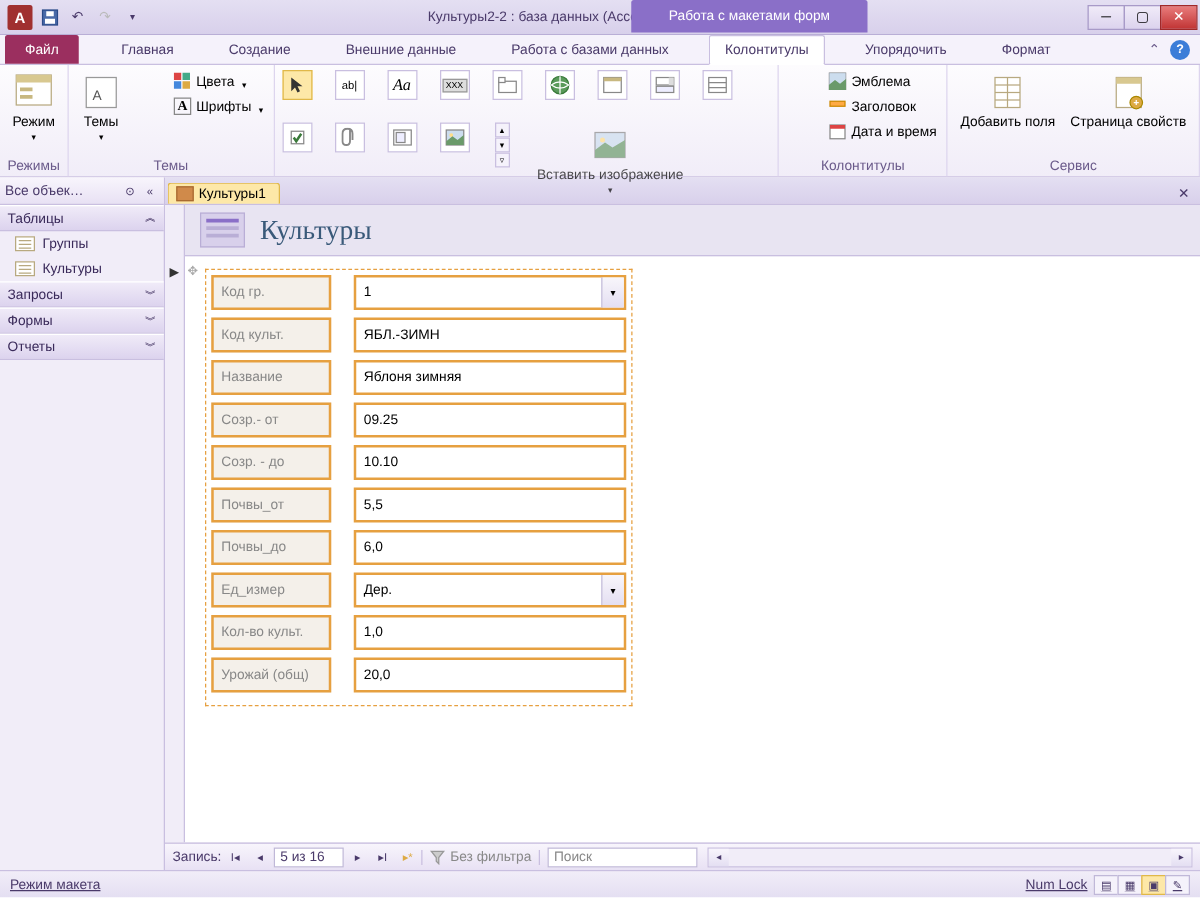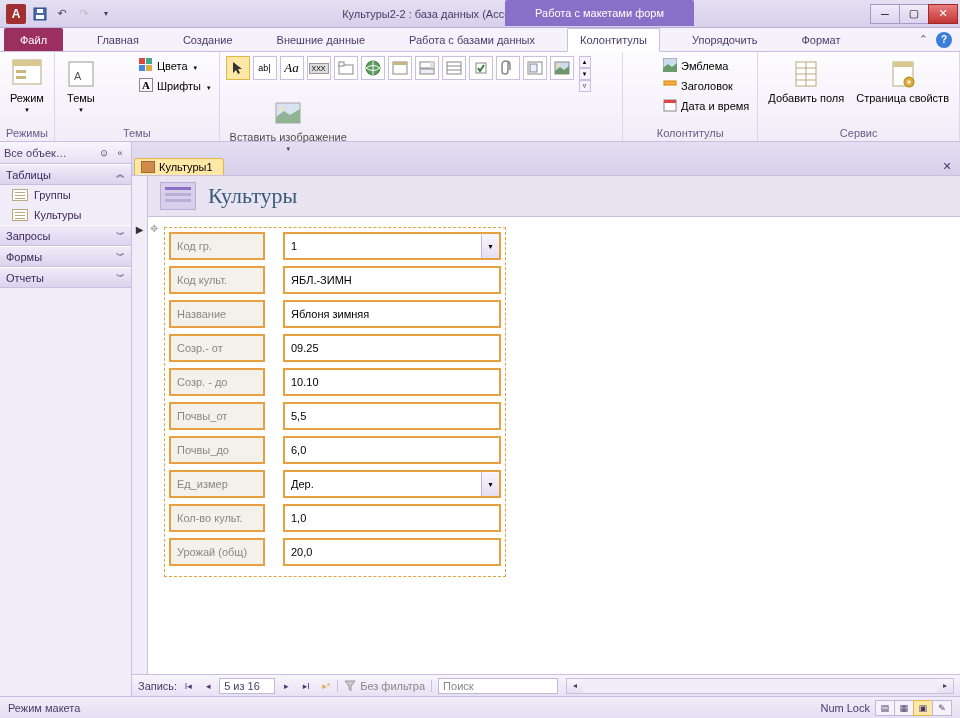--- a/index.html
+++ b/index.html
@@ -41,21 +41,21 @@
 .nav-header { height: 22px; background: linear-gradient(#f8f5fc,#e8e1f4); border-bottom: 1px solid #c9bfe0; display: flex; align-items: center; padding: 0 4px; color: #4a3a6a; gap: 10px; }
 .nav-header .dd { margin-left: auto; display: flex; gap: 2px; }
 .nav-header .dd span { width: 14px; height: 14px; display: flex; align-items: center; justify-content: center; cursor: pointer; font-size: 9px; }
 .nav-group { background: linear-gradient(#f0ebf8,#dcd3ee); border-top: 1px solid #fff; border-bottom: 1px solid #c9bfe0; padding: 3px 6px; display: flex; align-items: center; color: #3a2a5a; font-weight: 500; cursor: pointer; }
 .nav-group .chev { margin-left: auto; font-size: 9px; }
 .nav-item { padding: 4px 8px 4px 12px; display: flex; align-items: center; gap: 6px; color: #3a2a5a; cursor: pointer; }
 .nav-item .ico { width: 16px; height: 12px; border: 1px solid #b8a980; background: #fff; position: relative; }
 .nav-item .ico::before { content: ""; position: absolute; top: 2px; left: 2px; right: 2px; height: 1px; background: #b8a980; box-shadow: 0 3px 0 #b8a980, 0 6px 0 #b8a980; }
 
 .doc-area { flex: 1; display: flex; flex-direction: column; background: #e8e4f2; }
-.doc-tabs { height: 34px; background: linear-gradient(#e4dff2,#d8d0eb); display: flex; align-items: flex-end; padding-left: 2px; border-bottom: 1px solid #c9bfe0; }
+.doc-tabs { height: 22px; background: linear-gradient(#e4dff2,#d8d0eb); display: flex; align-items: flex-end; padding-left: 2px; border-bottom: 1px solid #c9bfe0; }
 .doc-tab { background: #fde8a8; border: 1px solid #e0b84a; border-bottom: none; padding: 2px 10px 2px 6px; display: flex; align-items: center; gap: 4px; border-radius: 3px 3px 0 0; cursor: pointer; }
 .doc-tab .ico { width: 14px; height: 12px; background: #d08a4a; border: 1px solid #a86a30; }
 .doc-close { margin-left: auto; width: 18px; height: 18px; display: flex; align-items: center; justify-content: center; cursor: pointer; color: #4a3a6a; margin-right: 4px; }
 
 .doc-body { flex: 1; background: #fff; display: flex; overflow: hidden; }
 .rec-selector { width: 16px; background: #f1edf8; border-right: 1px solid #c9bfe0; display: flex; align-items: flex-start; justify-content: center; padding-top: 48px; }
 .rec-selector .arrow { color: #333; font-size: 10px; }
 .form-canvas { flex: 1; padding: 0; }
 .form-header { background: #e8e4f2; border-bottom: 1px solid #c9bfe0; padding: 6px 12px; display: flex; align-items: center; gap: 12px; }
 .form-header-icon { width: 36px; height: 28px; background: #d8d0eb; border: 1px solid #b9aed6; position: relative; }
@@ -71,21 +71,21 @@
 
 .doc-nav { height: 22px; background: linear-gradient(#f8f5fc,#e8e1f4); border-top: 1px solid #c9bfe0; display: flex; align-items: center; padding: 0 6px; gap: 2px; color: #4a3a6a; }
 .nav-btn { width: 18px; height: 16px; display: flex; align-items: center; justify-content: center; cursor: pointer; color: #4a3a6a; font-size: 9px; }
 .rec-box { width: 56px; height: 16px; border: 1px solid #c0b8d8; background: #fff; padding: 0 4px; display: flex; align-items: center; }
 .filter-box { display: flex; align-items: center; gap: 4px; padding: 0 6px; border-left: 1px solid #c9bfe0; border-right: 1px solid #c9bfe0; color: #888; }
 .search-box { flex: 0 0 120px; height: 16px; border: 1px solid #c0b8d8; background: #fff; padding: 0 4px; color: #888; display: flex; align-items: center; margin-left: 4px; }
 .hscroll { flex: 1; height: 16px; background: #f1edf8; border: 1px solid #c9bfe0; margin-left: 6px; display: flex; }
 .hscroll .sbtn { width: 16px; background: linear-gradient(#f8f5fc,#e4dff2); display: flex; align-items: center; justify-content: center; font-size: 8px; cursor: pointer; }
 .hscroll .track { flex: 1; }
 
-.statusbar { height: 22px; background: linear-gradient(#f1edf8,#e4dff2); border-top: 1px solid #c9bfe0; display: flex; align-items: center; padding: 0 8px; color: #4a3a6a; }
+.statusbar { height: 22px; background: linear-gradient(#f1edf8,#e4dff2); border-top: 1px solid #c9bfe0; display: flex; align-items: center; padding: 0 8px; color: #4a3a6a; text-decoration: underline; }
 .statusbar .right { margin-left: auto; display: flex; align-items: center; gap: 6px; }
 .view-btns { display: flex; gap: 0; }
 .view-btn { width: 20px; height: 16px; border: 1px solid #c0b8d8; background: #f5f2fb; display: flex; align-items: center; justify-content: center; cursor: pointer; margin-left: -1px; font-size: 9px; }
 .view-btn.active { background: #fde8a8; border-color: #e0b84a; }
 
 svg { display: block; }
 </style>
 </head>
 <body>
 
@@ -177,21 +177,21 @@
           <span style="border:1px solid #888;width:14px;height:14px;display:flex;align-items:center;justify-content:center;font-family:serif;font-weight:bold">A</span>
           <span>Шрифты</span>
             <span style="font-size:7px;margin-left:2px">▾</span>
         </div>
       </div>
     </div>
     <div class="ribbon-group-label">Темы</div>
   </div>
 
   <div class="ribbon-group" style="flex:1">
-    <div class="ribbon-group-body" style="flex-wrap:wrap;align-content:flex-start;gap:3px;max-width:420px">
+    <div class="ribbon-group-body" style="flex-wrap:wrap;align-content:flex-start;gap:18px;max-width:420px">
       <div class="rb-box sel">
           <svg width="16" height="16">
             <path d="M3 2 L3 13 L6 10 L8 14 L10 13 L8 9 L12 9 Z" fill="#333"></path>
           </svg>
         </div>
       <div class="rb-box" style="font-size:9px">ab|</div>
       <div class="rb-box" style="font-style:italic;font-family:serif;font-size:13px">Aa</div>
       <div class="rb-box">
           <span style="background:#ddd;border:1px solid #999;font-size:7px;padding:1px 2px">XXX</span>
         </div>

